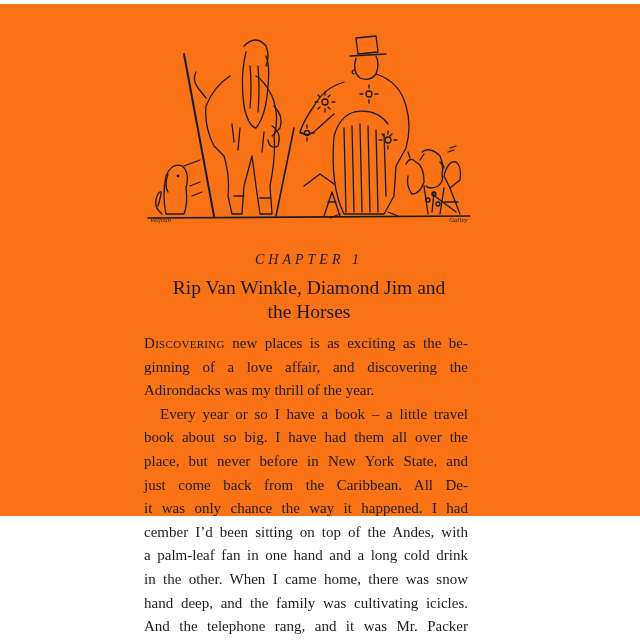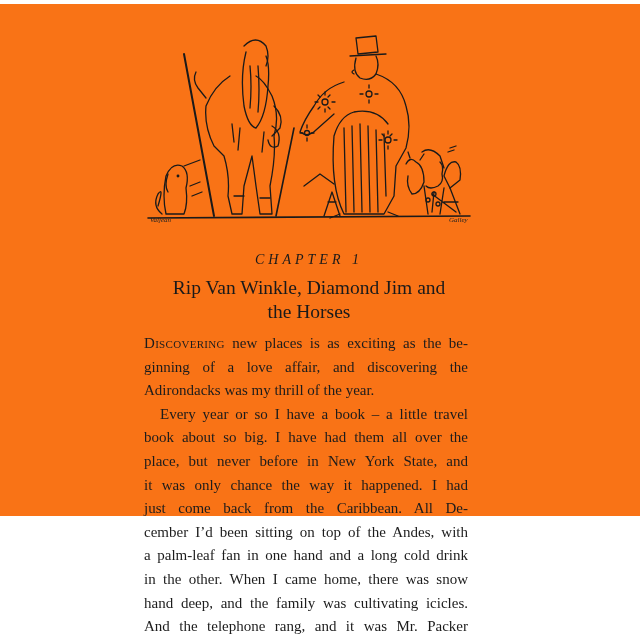--- a/index.html
+++ b/index.html
@@ -103,22 +103,22 @@
   <div class="body-text">
     <div>
       <span class="line"><span class="sc">Discovering</span><span> new places is as exciting as the be-</span></span>
       <span class="line">ginning of a love affair, and discovering the</span>
       <span class="line last">Adirondacks was my thrill of the year.</span>
     </div>
     <div>
       <span class="line indent">Every year or so I have a book – a little travel</span>
       <span class="line">book about so big. I have had them all over the</span>
       <span class="line">place, but never before in New York State, and</span>
+      <span class="line">just come back from the Caribbean. All De-</span>
       <span class="line">it was only chance the way it happened. I had</span>
-      <span class="line">just come back from the Caribbean. All De-</span>
       <span class="line">cember I’d been sitting on top of the Andes, with</span>
       <span class="line">a palm-leaf fan in one hand and a long cold drink</span>
       <span class="line">in the other. When I came home, there was snow</span>
       <span class="line">hand deep, and the family was cultivating icicles.</span>
       <span class="line">And the telephone rang, and it was Mr. Packer</span>
     </div>
   </div>
 </div>
 
 </body></html>

